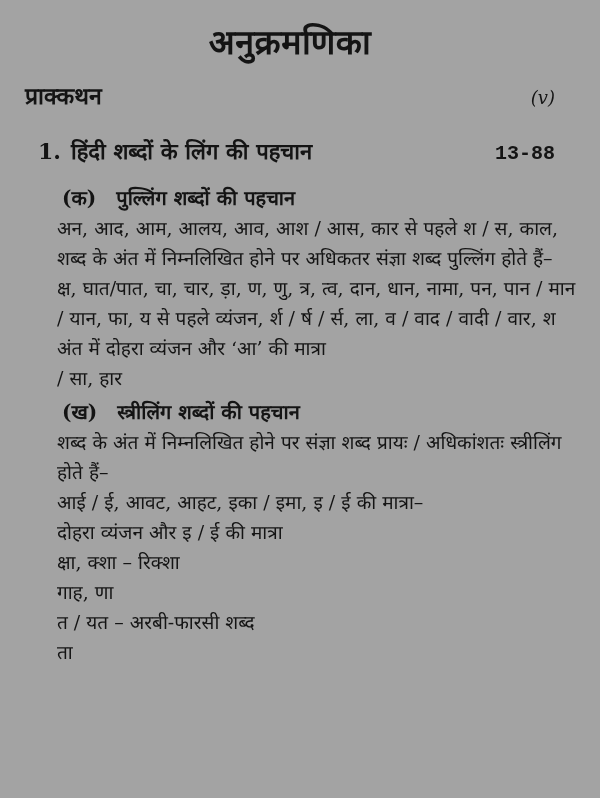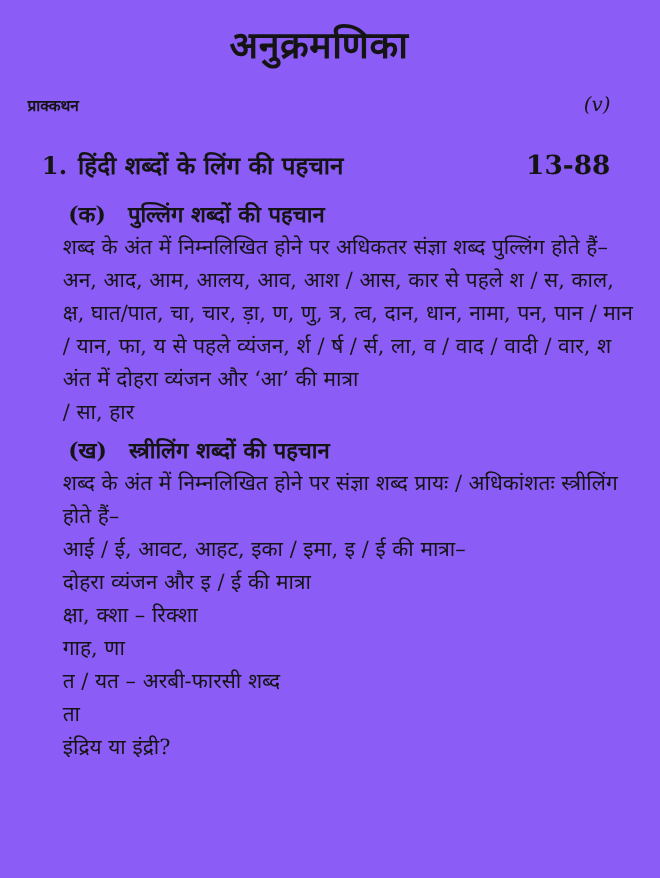--- a/index.html
+++ b/index.html
@@ -2,21 +2,21 @@
 <html lang="hi"><head>
 <meta charset="utf-8">
 <style>
   * { box-sizing: border-box; }
   html, body { margin: 0; padding: 0; background: #e8e8e8; }
   .page {
     position: relative;
     width: 600px;
     height: 798px;
     margin: 0 auto;
-    background: #8b5cf6;
+    background: #a3a3a3;
     color: #141414;
     font-family: "DejaVu Serif", serif;
     overflow: hidden;
   }
   .content {
     padding: 18px 45px 0 25px;
   }
   .page-title {
     text-align: center;
     font-size: 34px;
@@ -25,21 +25,21 @@
     letter-spacing: 0.5px;
   }
   .preface-row {
     display: flex;
     justify-content: space-between;
     align-items: baseline;
     margin-top: 16px;
     line-height: 28px;
   }
   .preface-label {
-    font-size: 14px;
+    font-size: 23px;
     font-weight: 700;
   }
   .preface-page {
     font-size: 18px;
     font-style: italic;
     font-weight: 400;
   }
   .chapter-row {
     display: flex;
     justify-content: space-between;
@@ -48,22 +48,23 @@
     padding-left: 13px;
     line-height: 30px;
   }
   .chapter-left {
     display: flex;
     gap: 10px;
     font-size: 22px;
     font-weight: 700;
   }
   .chapter-pages {
-    font-size: 24px;
+    font-size: 20px;
     font-weight: 700;
+    font-family: Liberation Mono, monospace;
   }
   .section-heading {
     display: flex;
     gap: 20px;
     padding-left: 37px;
     font-size: 20px;
     font-weight: 700;
     line-height: 30px;
   }
   .sec-a-heading { margin-top: 14px; }
@@ -94,38 +95,37 @@
         <span>हिंदी शब्दों के लिंग की पहचान</span>
       </span>
       <span class="chapter-pages">13-88</span>
     </div>
 
     <div>
       <div class="section-heading sec-a-heading">
         <span>(क)</span>
         <span>पुल्लिंग शब्दों की पहचान</span>
       </div>
+      <div class="body-line">अन, आद, आम, आलय, आव, आश / आस, कार से पहले श / स, काल,</div>
       <div class="body-line">शब्द के अंत में निम्नलिखित होने पर अधिकतर संज्ञा शब्द पुल्लिंग होते हैं–</div>
-      <div class="body-line">अन, आद, आम, आलय, आव, आश / आस, कार से पहले श / स, काल,</div>
       <div class="body-line">क्ष, घात/पात, चा, चार, ड़ा, ण, णु, त्र, त्व, दान, धान, नामा, पन, पान / मान</div>
       <div class="body-line">/ यान, फा, य से पहले व्यंजन, र्श / र्ष / र्स, ला, व / वाद / वादी / वार, श</div>
       <div class="body-line">अंत में दोहरा व्यंजन और ‘आ’ की मात्रा</div>
       <div class="body-line">/ सा, हार</div>
     </div>
 
     <div>
       <div class="section-heading sec-b-heading">
         <span>(ख)</span>
         <span>स्त्रीलिंग शब्दों की पहचान</span>
       </div>
       <div class="body-line">शब्द के अंत में निम्नलिखित होने पर संज्ञा शब्द प्रायः / अधिकांशतः स्त्रीलिंग</div>
       <div class="body-line">होते हैं–</div>
       <div class="body-line">आई / ई, आवट, आहट, इका / इमा, इ / ई की मात्रा–</div>
       <div class="body-line">दोहरा व्यंजन और इ / ई की मात्रा</div>
       <div class="body-line">क्षा, क्शा – रिक्शा</div>
       <div class="body-line">गाह, णा</div>
       <div class="body-line">त / यत – अरबी-फारसी शब्द</div>
       <div class="body-line">ता</div>
-      <div class="body-line">इंद्रिय या इंद्री?</div>
     </div>
 
   </div>
 </div>
 
 </body></html>

